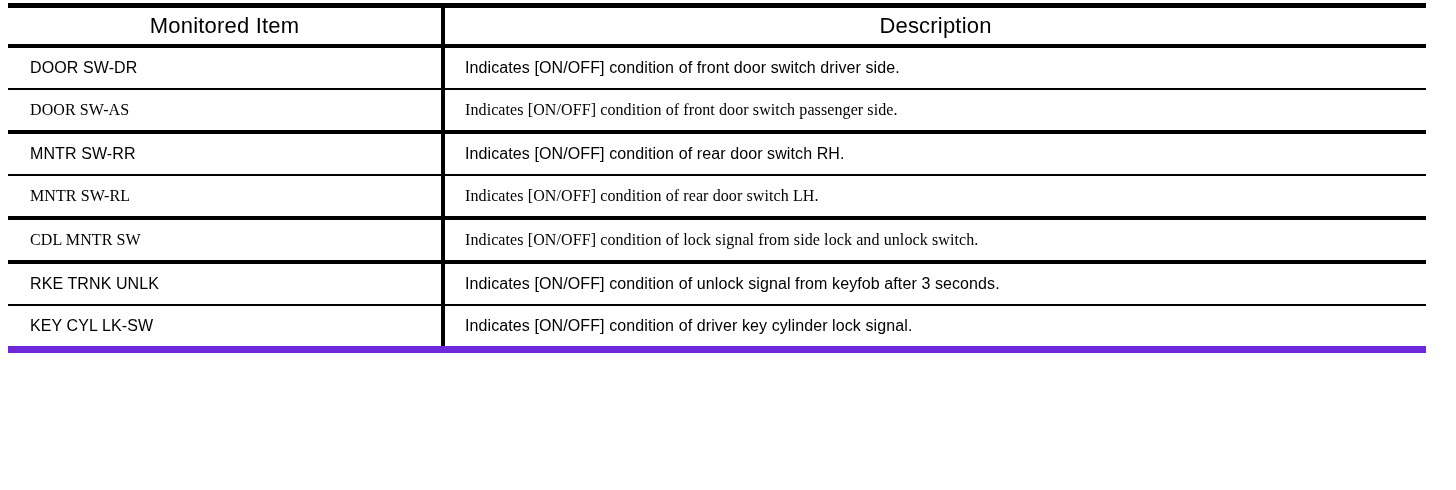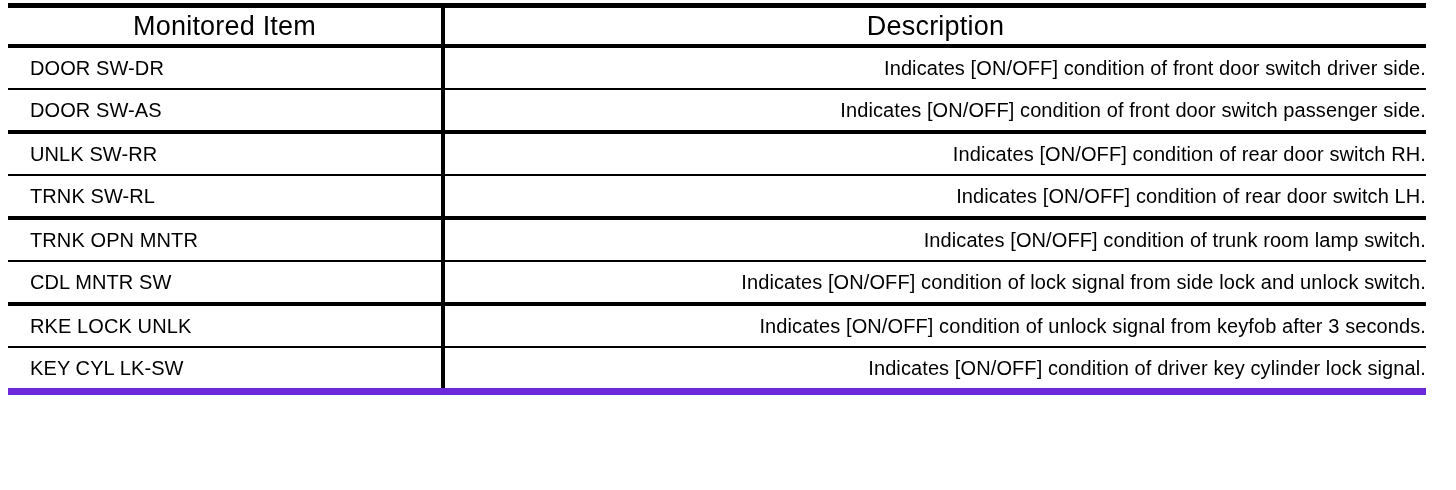--- a/index.html
+++ b/index.html
@@ -34,53 +34,53 @@
 
   
   table.monitor-table thead tr.header-row > th {
     border-top: 5px solid #000;
     border-bottom: 4px solid #000;
     height: 36px;
     padding: 0 6px;
     text-align: center;
     vertical-align: middle;
     font-weight: normal;
-    font-size: 27px;
+    font-size: 22px;
     letter-spacing: 0.2px;
   }
 
   
   table.monitor-table th.col-item,
   table.monitor-table td.cell-item {
     border-right: 4px solid #000;
   }
 
   table.monitor-table td {
     height: 40px;
     padding: 0 0 0 6px;
     vertical-align: middle;
-    font-size: 20px;
+    font-size: 16px;
     letter-spacing: 0.1px;
     white-space: nowrap;
   }
 
   table.monitor-table td.cell-item {
     padding-left: 22px;
   }
   table.monitor-table td.cell-desc {
     padding-left: 20px;
-    text-align: right;
   }
 
   
   table.monitor-table tr.sep-thin > td {
     border-bottom: 2px solid #000;
   }
   table.monitor-table tr.sep-thick > td {
     border-bottom: 4px solid #000;
+    font-family: Liberation Serif, serif;
   }
   table.monitor-table tr.last-row > td {
     border-bottom: 7px solid #6d28d9;
   }
 </style>
 </head>
 <body>
 
 <div id="table-wrap">
   <table class="monitor-table">
@@ -98,37 +98,33 @@
 
     <tr class="sep-thin">
           <td class="cell-item">DOOR SW-DR</td>
           <td class="cell-desc">Indicates [ON/OFF] condition of front door switch driver side.</td>
         </tr>
         <tr class="sep-thick">
           <td class="cell-item">DOOR SW-AS</td>
           <td class="cell-desc">Indicates [ON/OFF] condition of front door switch passenger side.</td>
         </tr>
         <tr class="sep-thin">
-          <td class="cell-item">UNLK SW-RR</td>
+          <td class="cell-item">MNTR SW-RR</td>
           <td class="cell-desc">Indicates [ON/OFF] condition of rear door switch RH.</td>
         </tr>
         <tr class="sep-thick">
-          <td class="cell-item">TRNK SW-RL</td>
+          <td class="cell-item">MNTR SW-RL</td>
           <td class="cell-desc">Indicates [ON/OFF] condition of rear door switch LH.</td>
-        </tr>
-        <tr class="sep-thin">
-          <td class="cell-item">TRNK OPN MNTR</td>
-          <td class="cell-desc">Indicates [ON/OFF] condition of trunk room lamp switch.</td>
         </tr>
         <tr class="sep-thick">
           <td class="cell-item">CDL MNTR SW</td>
           <td class="cell-desc">Indicates [ON/OFF] condition of lock signal from side lock and unlock switch.</td>
         </tr>
         <tr class="sep-thin">
-          <td class="cell-item">RKE LOCK UNLK</td>
+          <td class="cell-item">RKE TRNK UNLK</td>
           <td class="cell-desc">Indicates [ON/OFF] condition of unlock signal from keyfob after 3 seconds.</td>
         </tr>
         <tr class="last-row">
           <td class="cell-item">KEY CYL LK-SW</td>
           <td class="cell-desc">Indicates [ON/OFF] condition of driver key cylinder lock signal.</td>
         </tr>
       </tbody>
   </table>
 </div>
 

